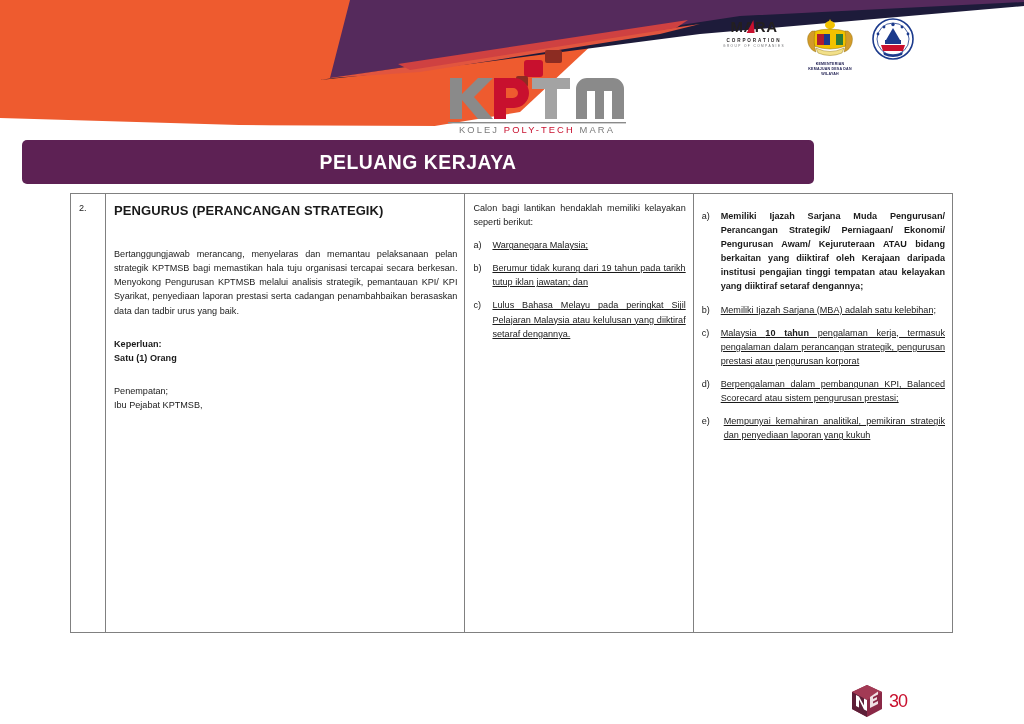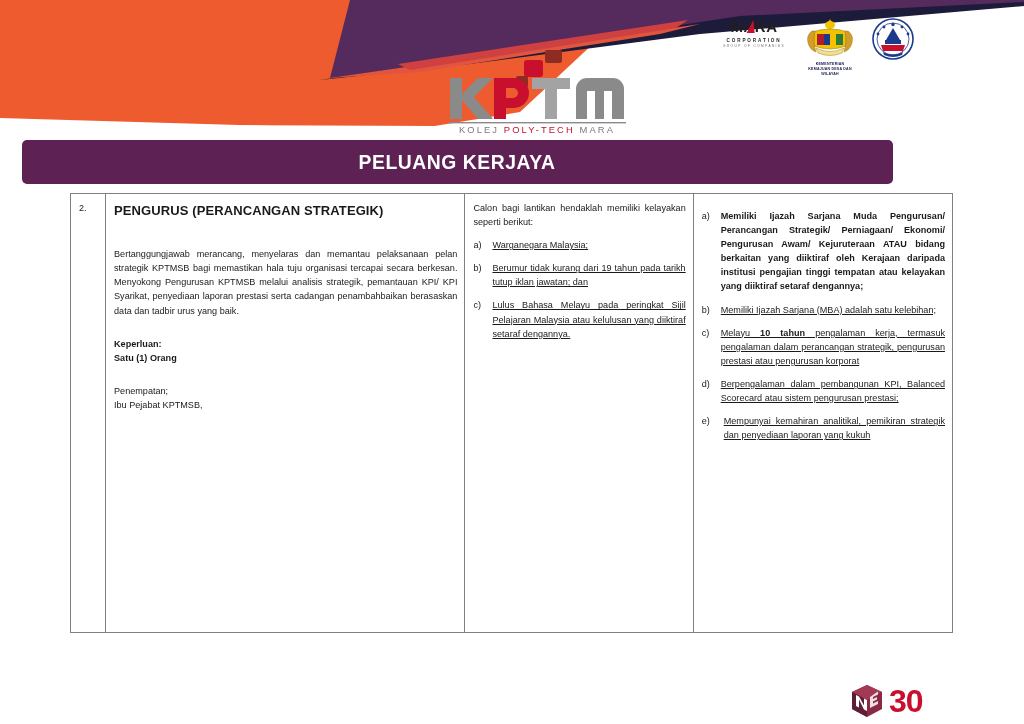--- a/index.html
+++ b/index.html
@@ -45,21 +45,21 @@
   .uptm-hex { width:30px; height:30px; }
   .uptm-text { font-size:24px; font-weight:700; line-height:.85; letter-spacing:-.6px; }
   .uptm-u { color:#1b3a8c; } .uptm-p { color:#1b3a8c; }
   .uptm-t { color:#c8102e; } .uptm-m { color:#1b3a8c; }
   .uptm-tag { position:absolute; left:31px; top:0px; font-size:3.4px; letter-spacing:.35px;
               color:#1b3a8c; font-weight:700; white-space:nowrap; }
   .uptm-dot { position:absolute; left:64px; top:1px; width:4px; height:4px; background:#c8102e; border-radius:50%; }
 
   
   #banner {
-    position:absolute; left:22px; top:140px; width:871px; height:44px;
+    position:absolute; left:22px; top:140px; width:792px; height:44px;
     background:#5d2154; border-radius:5px;
     display:flex; align-items:center; justify-content:center;
   }
   #banner-title {
     color:#ffffff; font-size:21px; font-weight:700;
     letter-spacing:.6px; font-family:"Liberation Sans", sans-serif;
     transform:scaleX(.92);
   }
 
   
@@ -97,21 +97,21 @@
   .ltext-bold { flex:1; text-align:justify; font-weight:700; }
 
   
   #nle-logo { position:absolute; left:850px; top:681px; width:165px; height:40px;
               display:flex; align-items:center; gap:5px; }
   .nle-cube { width:34px; height:34px; }
   .nle-txt { line-height:1; }
   .nle-l1 { font-size:11.5px; font-weight:700; letter-spacing:1.6px; color:#c8102e;
             font-family:"Liberation Sans", sans-serif; }
   .nle-l2 { font-size:11.5px; font-weight:700; letter-spacing:1.6px; color:#c8102e; margin-top:1px; }
-  .nle-30 { font-size:32px; font-weight:700; color:#c8102e; line-height:.82; letter-spacing:-1px;
+  .nle-30 { font-size:18px; font-weight:400; color:#c8102e; line-height:.82; letter-spacing:-1px;
             align-self:center; }
   .nle-col { display:flex; align-items:center; }
 </style>
 </head>
 <body>
 
 <svg id="top-deco" viewBox="0 0 1024 140" preserveAspectRatio="none">
   <path d="M0,0 L640,0 L520,112 L410,130 L0,118 Z" fill="#ee5b2f"></path>
   <path d="M350,0 L1024,0 L1024,4 L690,30 L470,62 L330,78 Z" fill="#552a5c"></path>
   <path d="M320,80 L740,16 L1024,2 L1024,6 L700,34 L470,64 Z" fill="#1d1b3a"></path>
@@ -238,21 +238,21 @@
         <div class="ltext-bold">Memiliki Ijazah Sarjana Muda Pengurusan/ Perancangan Strategik/ Perniagaan/ Ekonomi/ Pengurusan Awam/ Kejuruteraan ATAU bidang berkaitan yang diiktiraf oleh Kerajaan daripada institusi pengajian tinggi tempatan atau kelayakan yang diiktiraf setaraf dengannya;</div>
       </div>
 
       <div class="lrow">
         <div class="lmark">b)</div>
         <div class="ltext">Memiliki Ijazah Sarjana (MBA) adalah satu kelebihan;</div>
       </div>
 
       <div class="lrow">
         <div class="lmark">c)</div>
-        <div class="ltext"><span>Melayu </span><span class="b">10 tahun</span><span> pengalaman kerja, termasuk pengalaman dalam perancangan strategik, pengurusan prestasi atau pengurusan korporat</span></div>
+        <div class="ltext"><span>Malaysia </span><span class="b">10 tahun</span><span> pengalaman kerja, termasuk pengalaman dalam perancangan strategik, pengurusan prestasi atau pengurusan korporat</span></div>
       </div>
 
       <div class="lrow">
         <div class="lmark">d)</div>
         <div class="ltext">Berpengalaman dalam pembangunan KPI, Balanced Scorecard atau sistem pengurusan prestasi;</div>
       </div>
 
       <div class="lrow">
         <div class="lmark-sp">e)</div>
         <div class="ltext">Mempunyai kemahiran analitikal, pemikiran strategik dan penyediaan laporan yang kukuh</div>

